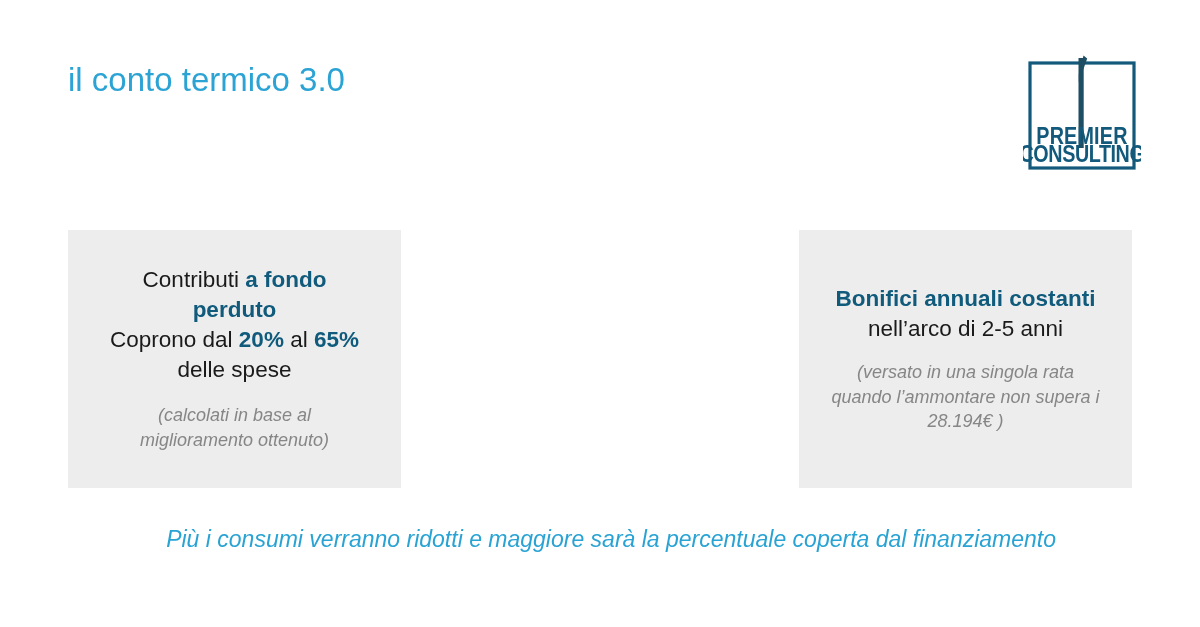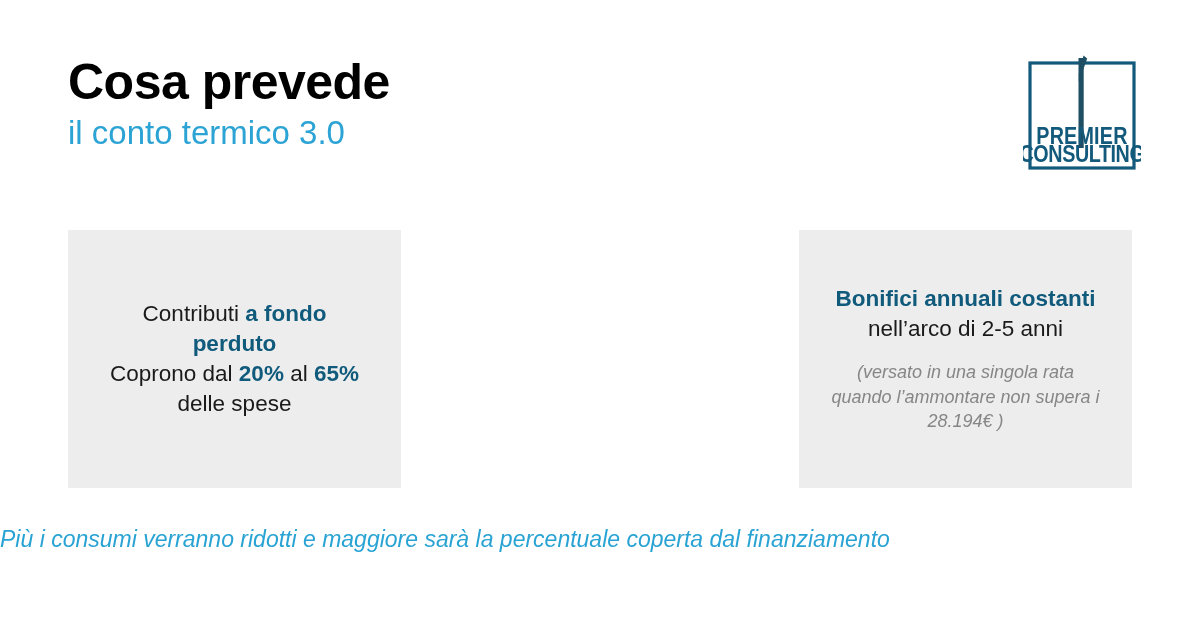--- a/index.html
+++ b/index.html
@@ -103,39 +103,38 @@
   
   .card-2 .card-main { line-height: 1.33; }
   .card-3 .card-note { margin-top: 16px; }
 
   
   .footer {
     position: absolute;
     left: 0;
     top: 526px;
     width: 1056px;
-    text-align: left;
+    text-align: right;
   }
   .footer-text {
     display: inline-block;
     font-size: 23px;
     font-style: italic;
     color: #29A3D3;
     line-height: 1.2;
     white-space: nowrap;
     margin: 0;
   }
 </style>
 </head>
 <body>
 
 <div class="slide">
 
   <div class="header">
-    <h1 class="title">Cosa prevede</h1>
     <h2 class="subtitle">il conto termico 3.0</h2>
   </div>
 
   <div class="logo">
     <svg width="118" height="125" viewBox="0 0 118 125" xmlns="http://www.w3.org/2000/svg">
 
       <rect x="7" y="13" width="104" height="105" fill="none" stroke="#12597B" stroke-width="3.2"></rect>
 
       <rect x="55.5" y="8" width="5.2" height="90" fill="#1E4E63"></rect>
 
@@ -145,20 +144,21 @@
         <text x="59" y="94" text-anchor="middle" font-family="'Liberation Sans', sans-serif" font-size="19" font-weight="700" letter-spacing="0.2" transform="scale(1.04,1.22) translate(-2.3,-17)" fill="#12597B">PREMIER</text>
         <text x="59" y="112" text-anchor="middle" font-family="'Liberation Sans', sans-serif" font-size="19" font-weight="700" letter-spacing="-0.4" transform="scale(1.04,1.22) translate(-2.3,-20.2)" fill="#12597B">CONSULTING</text>
       </g>
     </svg>
   </div>
 
   <div class="cards">
     <div class="card card-1">
         <p class="card-main"><span>Contributi </span><b>a fondo perduto</b></p>
         <p class="card-main"><span>Coprono dal </span><b>20%</b><span> al </span><b>65%</b><span> delle spese</span></p>
+        <p class="card-note"><span>(calcolati in base al miglioramento ottenuto)</span></p>
       </div>
     <div class="card card-3">
         <p class="card-main"><b>Bonifici annuali costanti</b><span> nell’arco di 2-5 anni</span></p>
         <p class="card-note"><span>(versato in una singola rata quando l’ammontare non supera i 28.194€ )</span></p>
       </div>
   </div>
 
   <div class="footer">
     <p class="footer-text">Più i consumi verranno ridotti e maggiore sarà la percentuale coperta dal finanziamento</p>
   </div>

